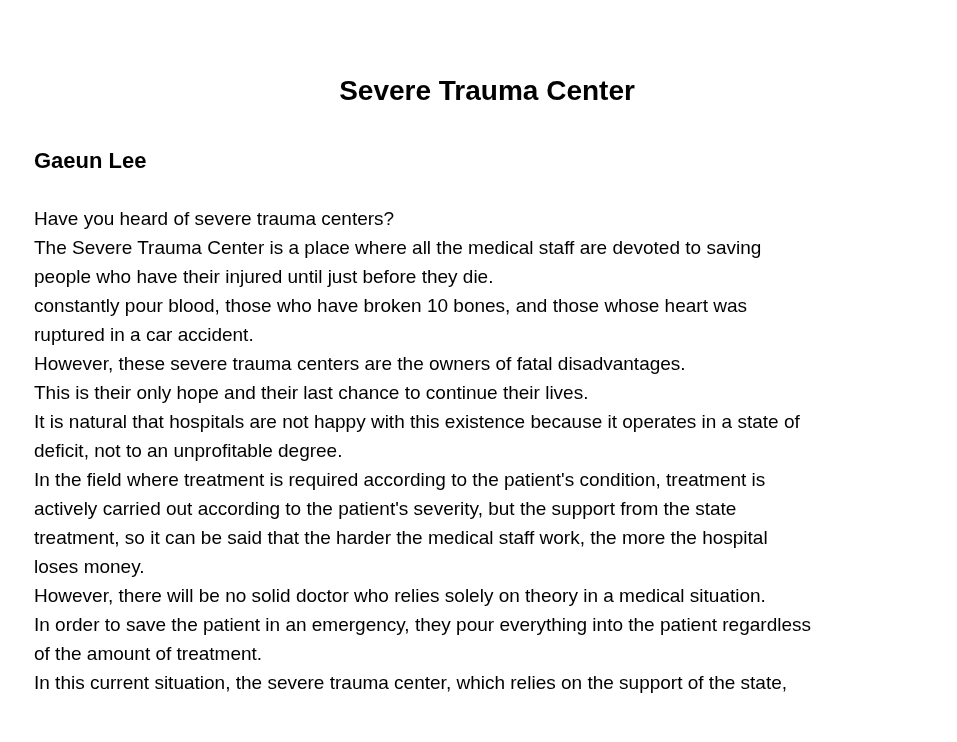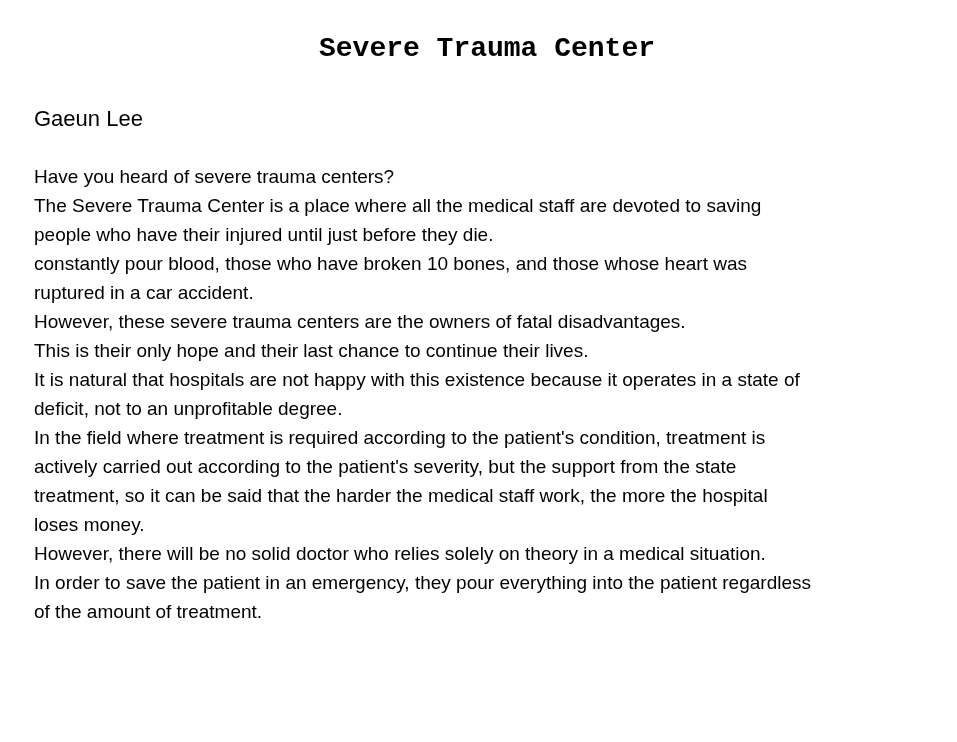--- a/index.html
+++ b/index.html
@@ -15,33 +15,33 @@
     overflow: hidden;
     font-family: "Liberation Sans", sans-serif;
     color: #000000;
   }
   .content {
     margin-left: 34px;
     width: 906px;
   }
   .doc-title {
     margin: 0;
-    padding-top: 32px;
+    padding-top: 74px;
     font-size: 28px;
     font-weight: bold;
     line-height: 34px;
     text-align: center;
     white-space: nowrap;
-    font-family: Liberation Mono, monospace;
   }
   .author {
     margin-top: 38px;
     margin-bottom: 29px;
     font-size: 22px;
     line-height: 29px;
+    font-weight: bold;
   }
   .body-text p {
     margin: 0;
     padding: 0;
     font-size: 19px;
     line-height: 29px;
   }
   .line {
     display: block;
     white-space: nowrap;
@@ -95,16 +95,19 @@
 
       <p>
         <span class="line">However, there will be no solid doctor who relies solely on theory in a medical situation.</span>
       </p>
 
       <p>
         <span class="line">In order to save the patient in an emergency, they pour everything into the patient regardless</span>
         <span class="line">of the amount of treatment.</span>
       </p>
 
+      <p>
+        <span class="line">In this current situation, the severe trauma center, which relies on the support of the state,</span>
+      </p>
 
     </div>
   </div>
 </div>
 
 </body></html>

